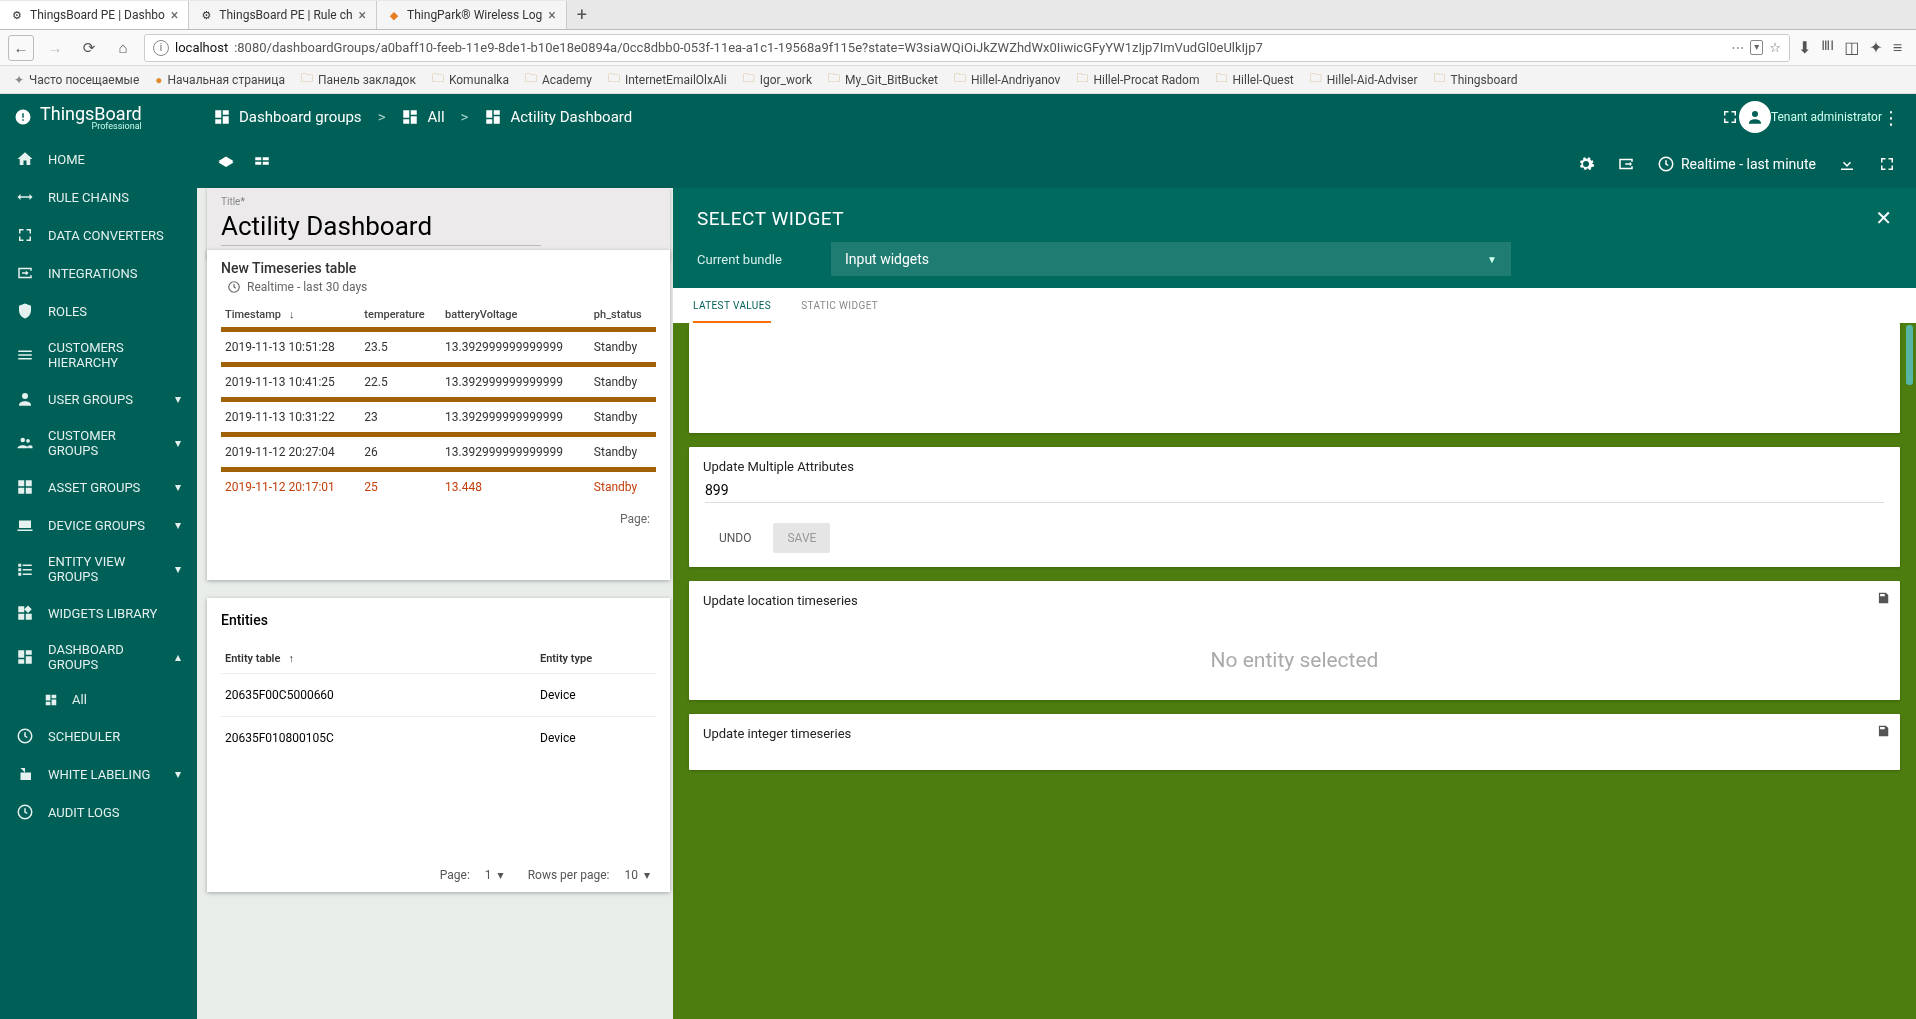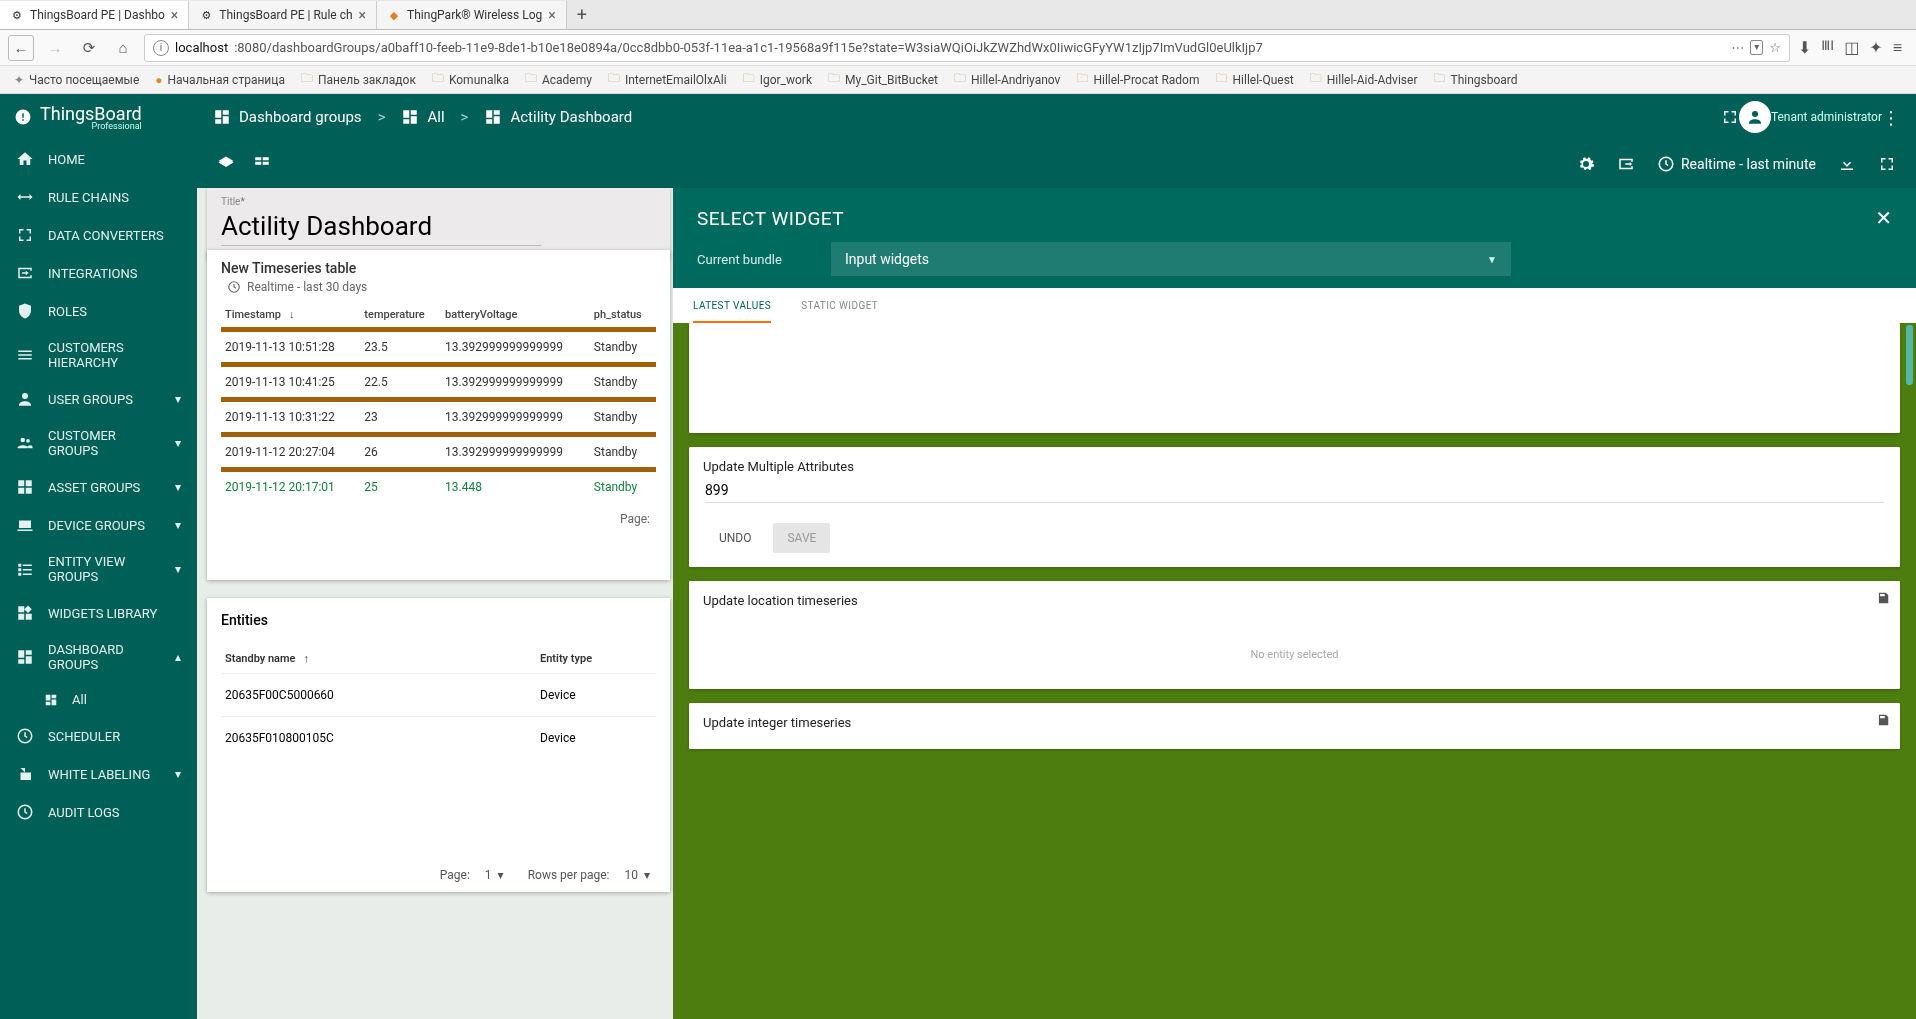--- a/index.html
+++ b/index.html
@@ -58,21 +58,21 @@
 .title-card input.big-title { border:none; border-bottom:1px solid #bbb; background:transparent; font-size:26px; padding:4px 0; width:320px; outline:none; }
 
 .card { position:absolute; background:#fff; box-shadow:0 1px 4px rgba(0,0,0,.3); }
 
 .ts-card { left:10px; top:62px; width:463px; height:330px; padding:10px 14px 6px; }
 .ts-card h4 { font-size:14px; font-weight:500; color:#333; }
 .ts-card .rt-line { display:flex; align-items:center; gap:6px; color:#666; font-size:12px; margin:4px 0 8px 6px;}
 .ts-table { width:100%; font-size:12px; color:#333; border-collapse:collapse;}
 .ts-table th { text-align:left; font-weight:500; color:#444; padding:6px 4px; font-size:11px;}
 .ts-table td { padding:8px 4px; border-top:5px solid #a16207; }
-.ts-table tr.cut td { color:#15803d; }
+.ts-table tr.cut td { color:#c2410c; }
 .pager { font-size:12px; color:#666; text-align:right; padding:10px 6px 4px; }
 
 .ent-card { left:10px; top:410px; width:463px; height:294px; padding:14px;}
 .ent-card h4 { font-size:14px; font-weight:500;}
 .ent-table { width:100%; font-size:12px; margin-top:16px; border-collapse:collapse;}
 .ent-table th { text-align:left; font-weight:600; color:#333; font-size:11px; padding:8px 4px;}
 .ent-table td { padding:14px 4px; border-top:1px solid #eee; }
 .ent-foot { position:absolute; bottom:10px; left:0; right:0; display:flex; justify-content:flex-end; gap:24px; font-size:12px; color:#555; padding:0 20px;}
 .ent-foot .sel { display:flex; align-items:center; gap:6px;}
 
@@ -91,21 +91,21 @@
 .widget-scroll { flex:1; background:#4d7c0f; padding:0 16px 16px; overflow:hidden; position:relative;}
 .wprev { background:#fff; margin-top:14px; border-radius:1px; box-shadow:0 1px 3px rgba(0,0,0,.2); padding:0; position:relative;}
 .wprev.half-top { height:110px; margin-top:0;}
 .wprev h5 { font-size:13px; font-weight:400; color:#222; padding:12px 14px 4px;}
 .wprev .form { padding:0 16px 10px;}
 .wprev .form .flab { font-size:10px; color:#888;}
 .wprev .form .fval { font-size:14px; padding:4px 0; }
 .wprev .btns { display:flex; justify-content:flex-start; gap:8px; padding:10px 16px 14px;}
 .btn { font-size:12px; padding:8px 14px; cursor:pointer; color:#555; background:none; border:none;}
 .btn.save { background:#e5e5e5; color:#999; border-radius:2px;}
-.noent { text-align:center; color:#aaa; font-size:11px; padding:36px 0 28px;}
+.noent { text-align:center; color:#aaa; font-size:21px; padding:36px 0 28px;}
 .wprev .saveicn { position:absolute; right:10px; top:10px; color:#555; cursor:pointer; font-size:15px;}
 
 .scrollthumb { position:absolute; right:3px; top:2px; width:7px; height:60px; background:#55b6a3; border-radius:3px;}
 
 svg.i { width:18px; height:18px; fill:currentColor; flex:none;}
 svg.i14 { width:14px; height:14px; fill:currentColor;}
 .sort-arrow { margin-left:8px;}
 </style>
 </head>
 <body>
@@ -457,21 +457,21 @@
         </tbody>
           </table>
         <div class="pager">Page:</div>
       </div>
 
       <div class="card ent-card">
         <h4>Entities</h4>
         <table class="ent-table">
           <tbody>
               <tr>
-            <th><span>Standby name</span><span class="sort-arrow">↑</span></th>
+            <th><span>Entity table</span><span class="sort-arrow">↑</span></th>
             <th style="width:120px">Entity type</th>
           </tr>
           <tr>
                 <td>20635F00C5000660</td>
                 <td>Device</td>
               </tr>
           <tr>
                 <td>20635F010800105C</td>
                 <td>Device</td>
               </tr>
@@ -512,21 +512,21 @@
               <button class="btn save">SAVE</button>
             </div>
           </div>
           <div class="wprev">
             <h5>Update location timeseries</h5>
             <span class="saveicn"><svg class="i14" viewBox="0 0 24 24">
                   <path d="M5 3h12l4 4v14H5zM7 5v4h8V5zm2 8h6v6H9z"></path>
                 </svg></span>
             <div class="noent">No entity selected</div>
           </div>
-          <div class="wprev" style="height:46px">
+          <div class="wprev" style="height:56px">
             <h5>Update integer timeseries</h5>
             <span class="saveicn"><svg class="i14" viewBox="0 0 24 24">
                   <path d="M5 3h12l4 4v14H5zM7 5v4h8V5zm2 8h6v6H9z"></path>
                 </svg></span>
           </div>
         </div>
       </div>
     </div>
   </div>
 </div>

